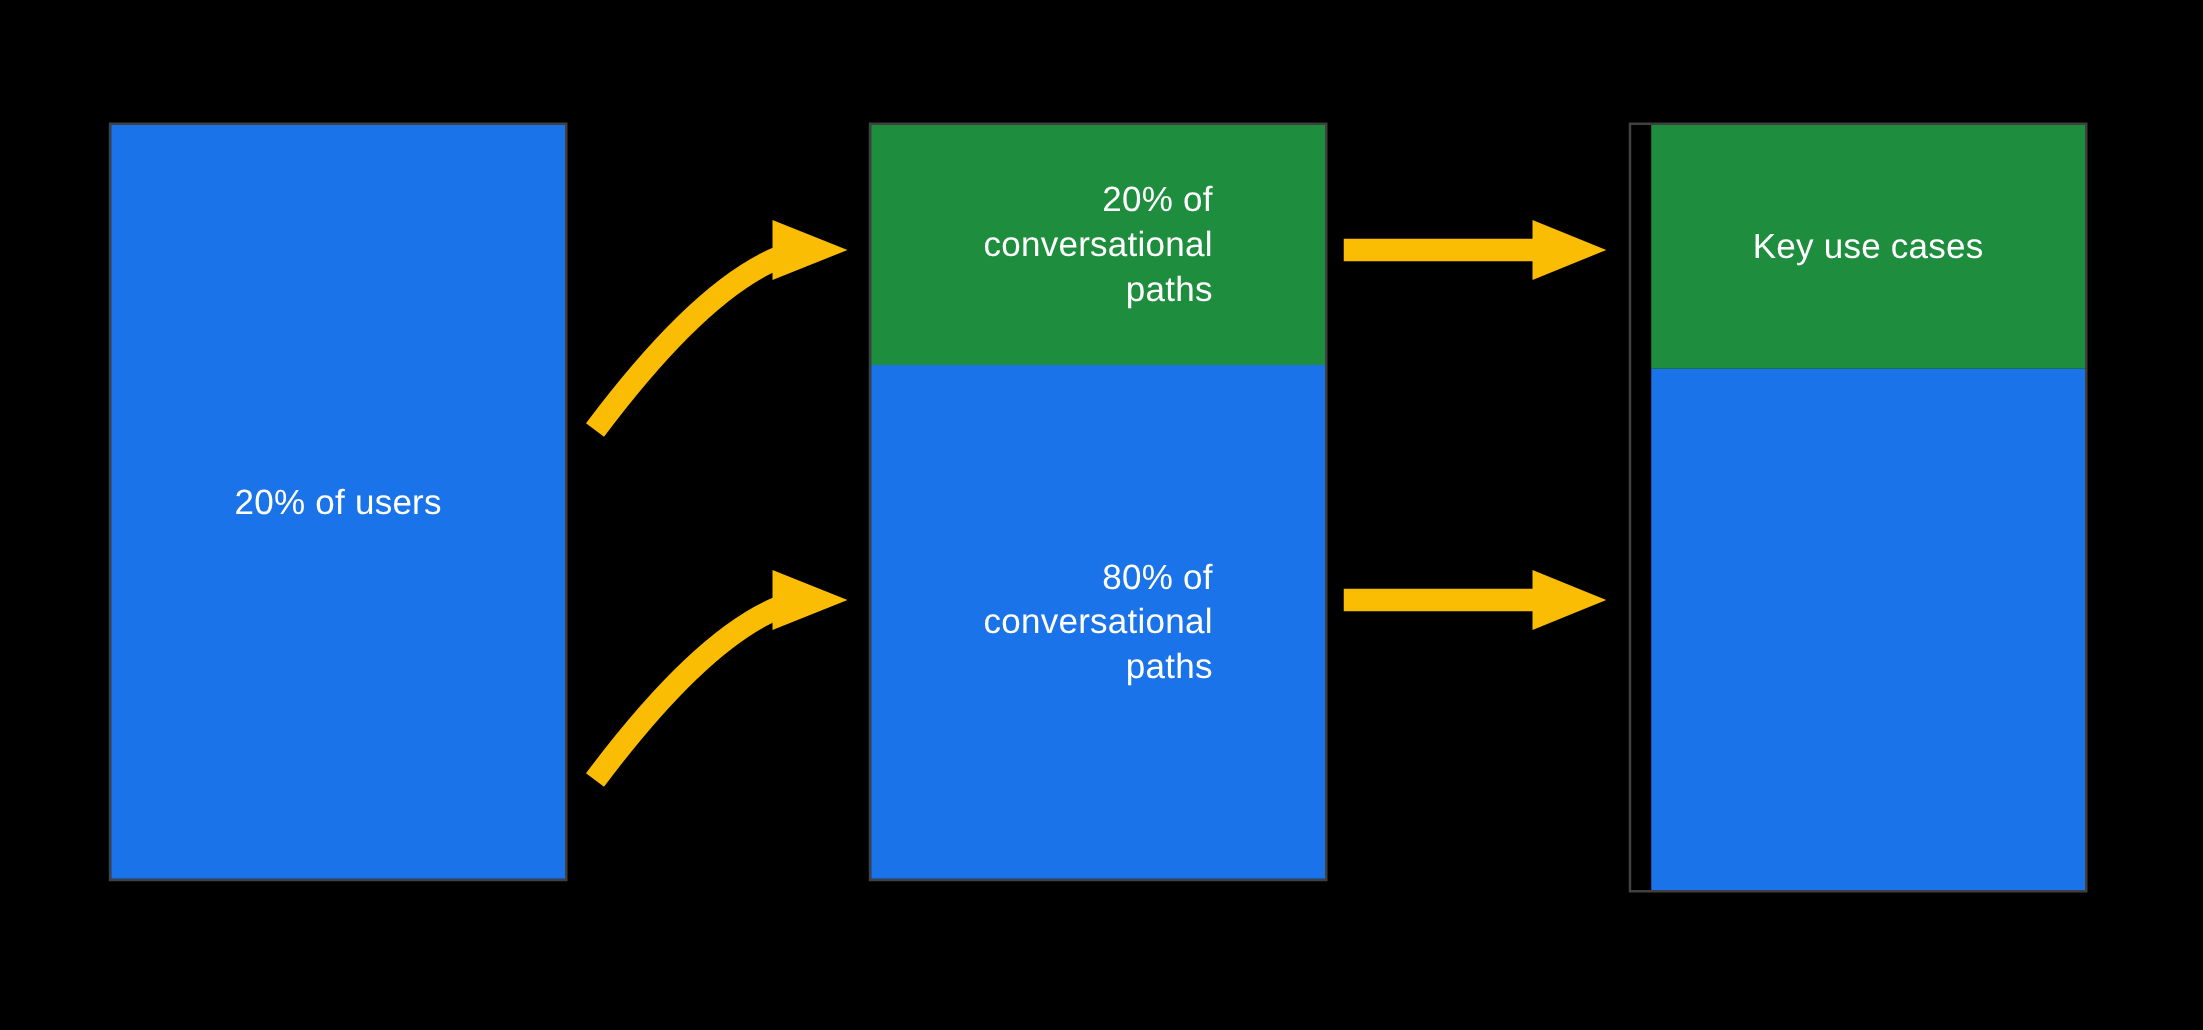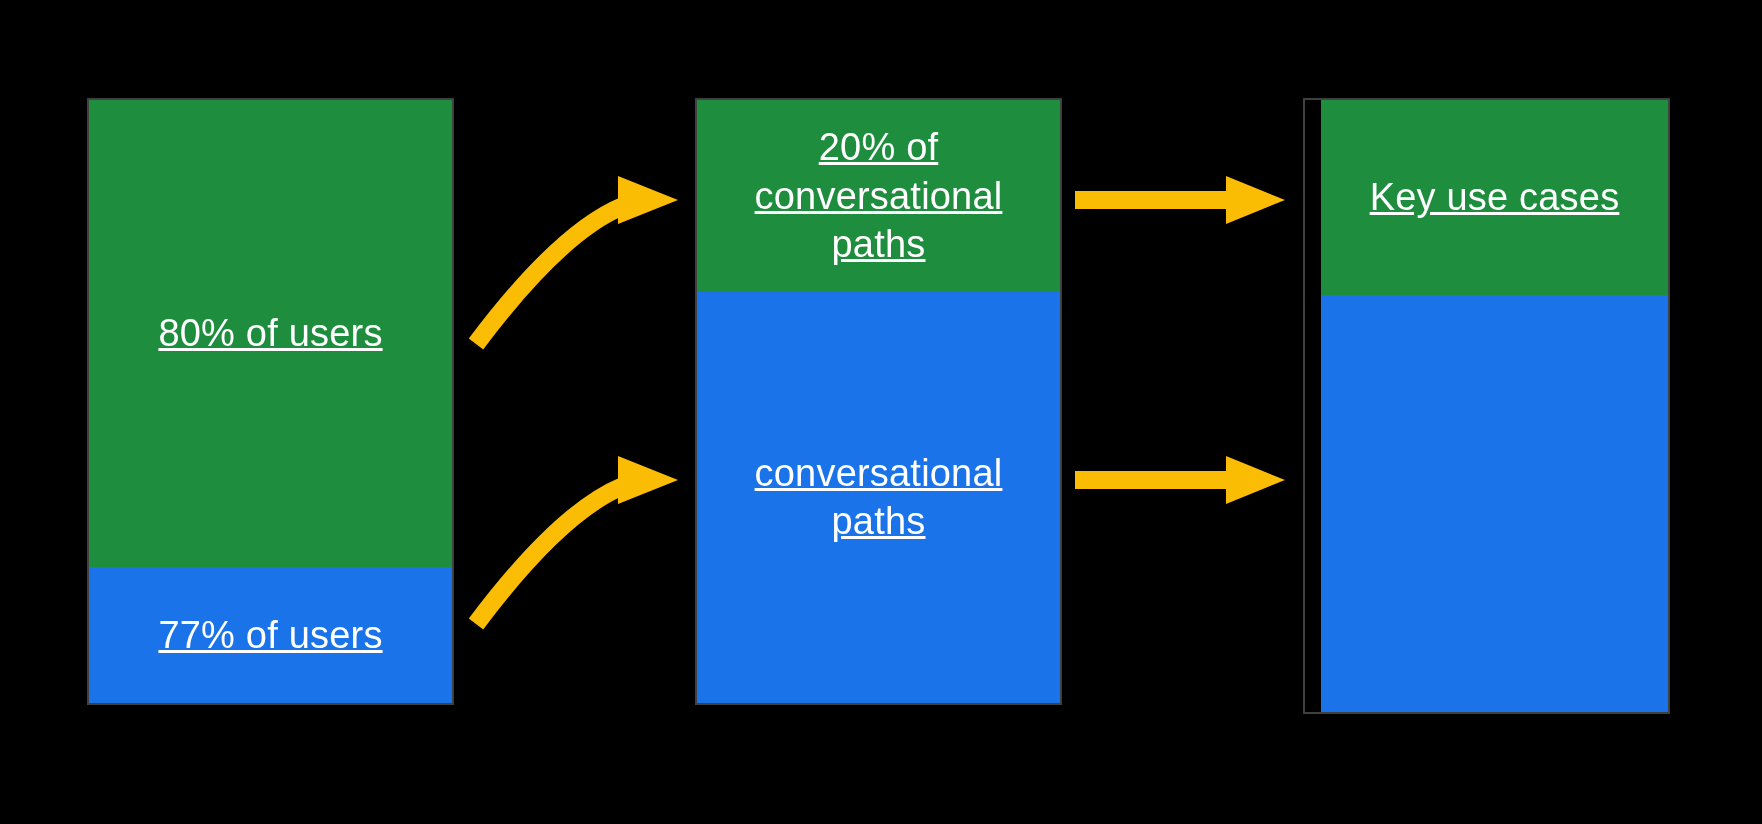--- a/index.html
+++ b/index.html
@@ -25,26 +25,25 @@
     display: flex;
     flex-direction: column;
   }
   .bar-users  { left: 87px; }
   .bar-paths  { left: 695px; }
   .bar-cases  { left: 1303px; height: 616px; padding-left: 16px; }
   .seg {
     display: flex;
     align-items: center;
     justify-content: center;
-    text-align: center;
+    text-align: right;
     color: var(--label_text, #fff);
-    font-size: 38px;
+    font-size: 28px;
     line-height: 1.28;
     letter-spacing: 0.2px;
-    text-decoration: underline;
   }
   .seg.green { background: var(--green, #1E8E3E); }
   .seg.blue  { background: var(--blue, #1A73E8); }
   .seg.grow  { flex: 1 1 auto; }
   .bar-users .seg.green { height: 77.4%; }
   .bar-paths .seg.green, .bar-cases .seg.green { height: 31.8%; }
   .label span { display: block; }
   .arrows {
     position: absolute;
     left: 0; top: 0;
@@ -61,42 +60,38 @@
     fill: var(--arrow_yellow, #FBBC04);
     stroke: none;
   }
 </style>
 </head>
 <body>
 
 <div class="canvas" style="--background: #000000; --green: #1E8E3E; --blue: #1A73E8; --arrow_yellow: #FBBC04; --bar_border: #404040; --label_text: #FFFFFF;">
 
   <div class="bar bar-users">
-    <div class="seg green">
-      <div class="label">
-        <span>80% of users</span>
-      </div>
-    </div>
     <div class="seg blue grow">
       <div class="label">
-        <span>77% of users</span>
+        <span>20% of users</span>
       </div>
     </div>
   </div>
 
   <div class="bar bar-paths">
     <div class="seg green">
       <div class="label">
         <span>20% of</span>
         <span>conversational</span>
         <span>paths</span>
       </div>
     </div>
     <div class="seg blue grow">
       <div class="label">
+        <span>80% of</span>
         <span>conversational</span>
         <span>paths</span>
       </div>
     </div>
   </div>
 
   <div class="bar bar-cases">
     <div class="seg green">
       <div class="label">
         <span>Key use cases</span>

